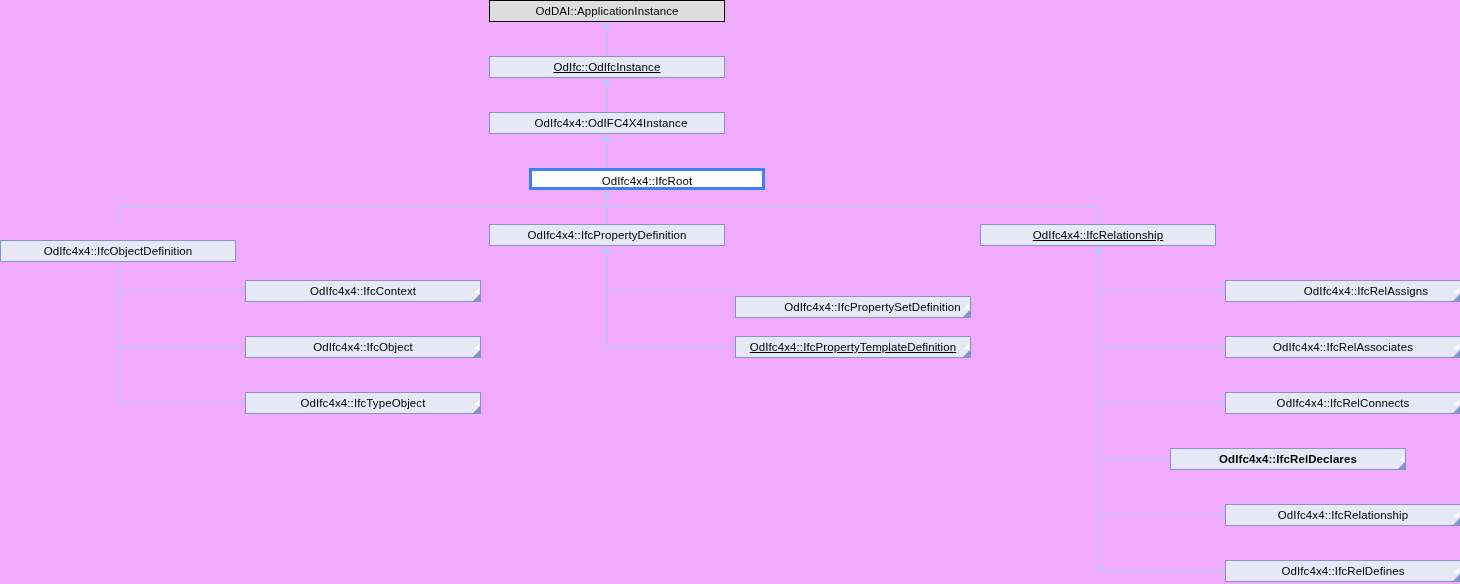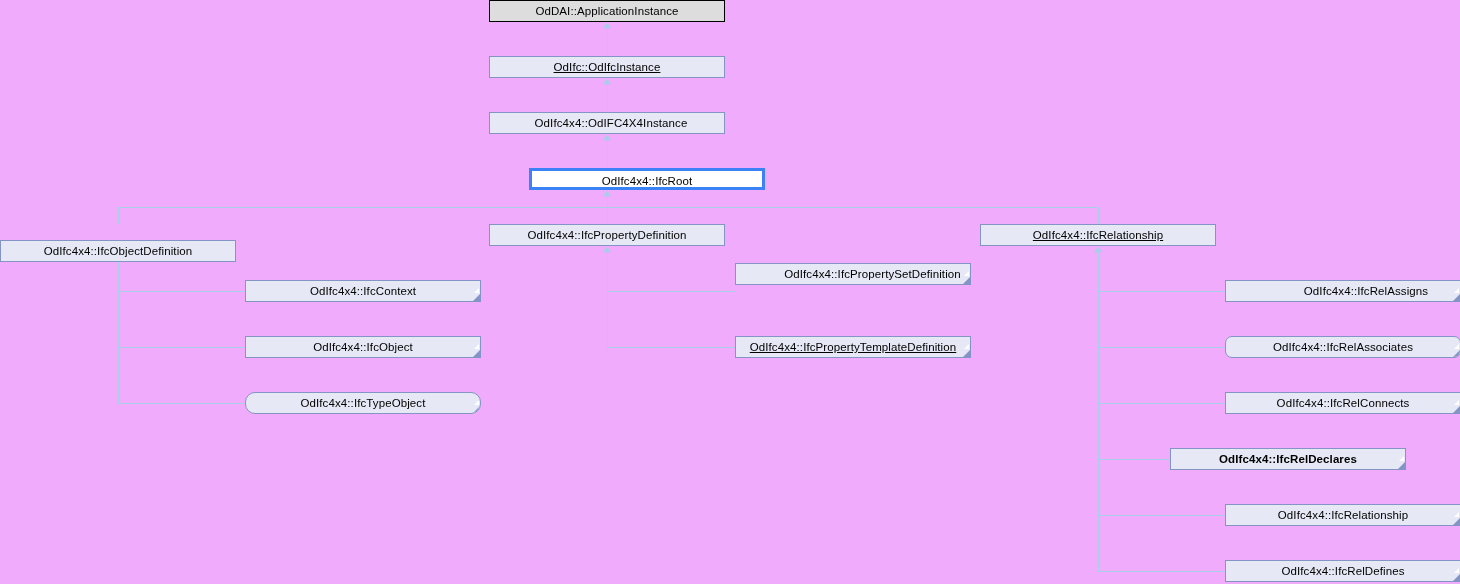--- a/index.html
+++ b/index.html
@@ -144,45 +144,45 @@
         <span class="fold">
           <span class="fold-inner"></span>
         </span>
       </div>
       <div class="node kind-derived" style="left: 245px; top: 336px; width: 236px; height: 22px;">
         <span class="node-label">OdIfc4x4::IfcObject</span>
         <span class="fold">
           <span class="fold-inner"></span>
         </span>
       </div>
-      <div class="node kind-derived" style="left: 245px; top: 392px; width: 236px; height: 22px; border-radius: 10px;">
+      <div class="node kind-derived" style="left: 245px; top: 392px; width: 236px; height: 22px;">
         <span class="node-label">OdIfc4x4::IfcTypeObject</span>
         <span class="fold">
           <span class="fold-inner"></span>
         </span>
       </div>
-      <div class="node kind-derived" style="left: 735px; top: 263px; width: 236px; height: 22px; padding-left: 39px;">
+      <div class="node kind-derived" style="left: 735px; top: 296px; width: 236px; height: 22px; padding-left: 39px;">
         <span class="node-label">OdIfc4x4::IfcPropertySetDefinition</span>
         <span class="fold">
           <span class="fold-inner"></span>
         </span>
       </div>
       <div class="node kind-derived" style="left: 735px; top: 336px; width: 236px; height: 22px; text-decoration: underline;">
         <span class="node-label">OdIfc4x4::IfcPropertyTemplateDefinition</span>
         <span class="fold">
           <span class="fold-inner"></span>
         </span>
       </div>
       <div class="node kind-derived" style="left: 1225px; top: 280px; width: 236px; height: 22px; padding-left: 46px;">
         <span class="node-label">OdIfc4x4::IfcRelAssigns</span>
         <span class="fold">
           <span class="fold-inner"></span>
         </span>
       </div>
-      <div class="node kind-derived" style="left: 1225px; top: 336px; width: 236px; height: 22px; border-radius: 7px;">
+      <div class="node kind-derived" style="left: 1225px; top: 336px; width: 236px; height: 22px;">
         <span class="node-label">OdIfc4x4::IfcRelAssociates</span>
         <span class="fold">
           <span class="fold-inner"></span>
         </span>
       </div>
       <div class="node kind-derived" style="left: 1225px; top: 392px; width: 236px; height: 22px;">
         <span class="node-label">OdIfc4x4::IfcRelConnects</span>
         <span class="fold">
           <span class="fold-inner"></span>
         </span>

